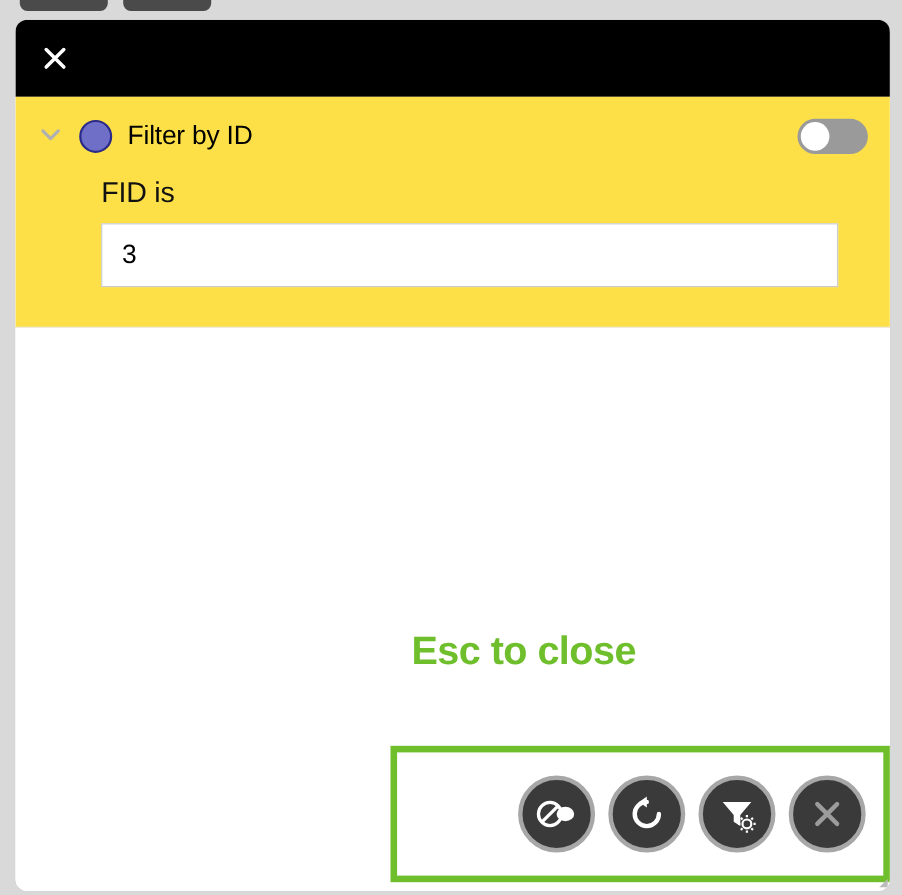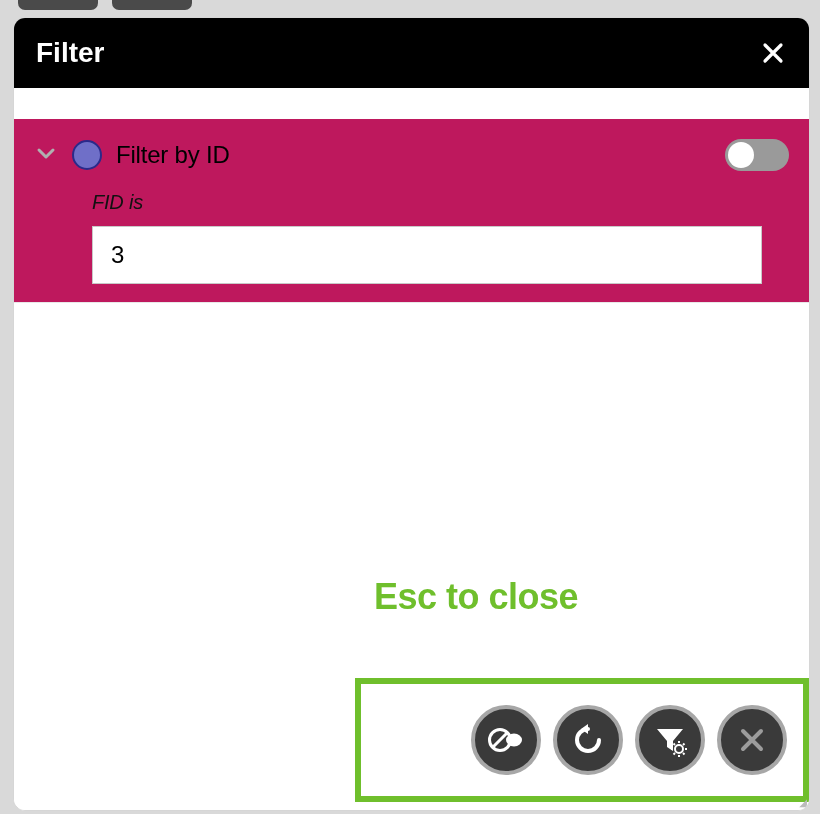--- a/index.html
+++ b/index.html
@@ -36,24 +36,23 @@
       align-items: center;
       padding: 0 22px;
     }
     .modal-title { font-size: 28px; font-weight: 600; flex: 1; }
     .close-x {
       width: 28px; height: 28px; display: flex; align-items: center; justify-content: center;
       cursor: pointer; color: #fff;
     }
 
     .filter-section {
-      background: #be185d;
+      background: #fde047;
       border-bottom: 1px solid #e8e8e8;
-      padding: 20px 20px 18px 20px;
-      margin-top: 31px;
+      padding: 20px 20px 36px 20px;
     }
     .filter-header {
       display: flex;
       align-items: center;
       gap: 14px;
     }
     .chevron { color: #b0b0b0; cursor: pointer; }
     .state-dot {
       width: 30px; height: 30px; border-radius: 50%;
       background: #6f6fc8;
@@ -63,21 +62,21 @@
     .toggle {
       width: 64px; height: 32px; border-radius: 16px;
       background: #9a9a9a; position: relative; cursor: pointer;
     }
     .toggle .knob {
       position: absolute; top: 3px; left: 3px;
       width: 26px; height: 26px; border-radius: 50%; background: #fff;
     }
 
     .field-block { padding: 20px 0 0 58px; }
-    .field-label { font-size: 20px; color: #111; margin-bottom: 12px; letter-spacing: -0.2px; font-style: italic; }
+    .field-label { font-size: 26px; color: #111; margin-bottom: 12px; letter-spacing: -0.2px; }
     .field-input {
       width: 670px; max-width: 100%;
       height: 58px;
       border: 1px solid #c8c8c8;
       background: #fff;
       font-size: 24px;
       padding: 0 18px;
       color: #000;
       outline: none;
     }
@@ -119,21 +118,20 @@
     .resize-handle { position: absolute; right: 2px; bottom: 2px; color: #bbb; font-size: 10px; }
   </style>
 </head>
 <body>
 
 <div class="top-pill a"></div>
 <div class="top-pill b"></div>
 
 <div class="modal">
   <div class="modal-header">
-    <div class="modal-title">Filter</div>
     <div class="close-x">
       <svg width="22" height="22" viewBox="0 0 22 22">
         <path d="M3 3 L19 19 M19 3 L3 19" stroke="#fff" stroke-width="3.2" stroke-linecap="round"></path>
       </svg>
     </div>
   </div>
 
   <div class="filter-section">
     <div class="filter-header">
       <span class="chevron">

